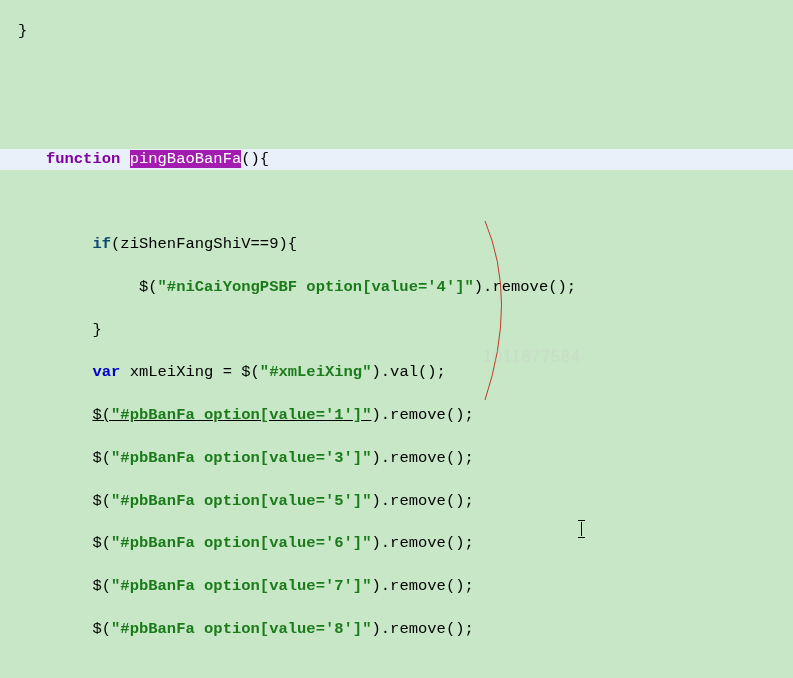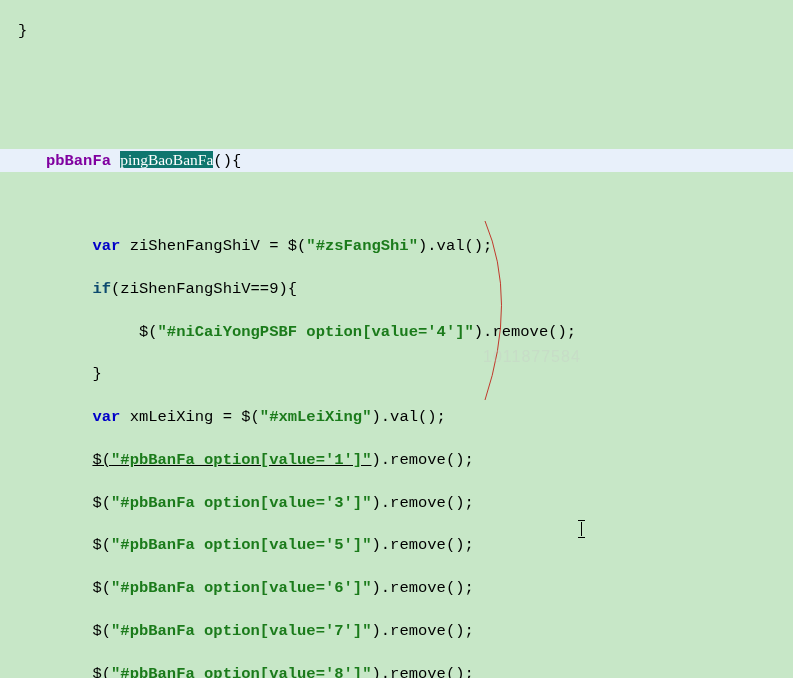--- a/index.html
+++ b/index.html
@@ -25,23 +25,22 @@
       display: block;
       padding-left: 18px;
       min-height: 21px;
     }
     .kw-var { color: #0000c8; font-weight: bold; }
     .kw-func { color: #8000a0; font-weight: bold; }
     .kw-if { color: #0c4a6e; font-weight: bold; }
     .string { color: #1b7b1b; font-weight: bold; }
     .punct { color: #000; }
     .selected {
-      background: #0f766e;
+      background: #a21caf;
       color: #fff;
-      font-family: Liberation Serif, serif;
     }
     .highlight-line {
       background: #e8f0fa;
       display: block;
       padding-left: 18px;
     }
     .annotation-svg {
       position: absolute;
       pointer-events: none;
       top: 0;
@@ -86,23 +85,22 @@
       box-shadow: 0 17px 0 #000;
     }
   </style>
 </head>
 <body>
 
 <div class="code-container">
 <span class="line"><span class="punct">}</span></span>
 <span class="line"></span>
 <span class="line"></span>
-<span class="highlight-line">   <span class="kw-func">pbBanFa</span> <span class="selected">pingBaoBanFa</span><span class="punct">(){</span></span>
+<span class="highlight-line">   <span class="kw-func">function</span> <span class="selected">pingBaoBanFa</span><span class="punct">(){</span></span>
 <span class="line"></span>
-<span class="line"><span>        </span><span class="kw-var">var</span><span class="punct"> ziShenFangShiV = $(</span><span class="string">"#zsFangShi"</span><span class="punct">).val();</span></span>
 <span class="line"><span>        </span><span class="kw-if">if</span><span class="punct">(ziShenFangShiV==9){</span></span>
 <span class="line"><span class="punct">             $(</span><span class="string">"#niCaiYongPSBF option[value='4']"</span><span class="punct">).remove();</span></span>
 <span class="line"><span>        </span><span class="punct">}</span></span>
 <span class="line"><span>        </span><span class="kw-var">var</span><span class="punct"> xmLeiXing = $(</span><span class="string">"#xmLeiXing"</span><span class="punct">).val();</span></span>
 <span class="line"><span>        </span><span style="text-decoration:underline;"><span class="punct">$(</span><span class="string">"#pbBanFa option[value='1']"</span></span><span class="punct">).remove();</span></span>
 <span class="line"><span>        </span><span class="punct">$(</span><span class="string">"#pbBanFa option[value='3']"</span><span class="punct">).remove();</span></span>
 <span class="line"><span>        </span><span class="punct">$(</span><span class="string">"#pbBanFa option[value='5']"</span><span class="punct">).remove();</span></span>
 <span class="line"><span>        </span><span class="punct">$(</span><span class="string">"#pbBanFa option[value='6']"</span><span class="punct">).remove();</span></span>
 <span class="line"><span>        </span><span class="punct">$(</span><span class="string">"#pbBanFa option[value='7']"</span><span class="punct">).remove();</span></span>
 <span class="line"><span>        </span><span class="punct">$(</span><span class="string">"#pbBanFa option[value='8']"</span><span class="punct">).remove();</span></span>

